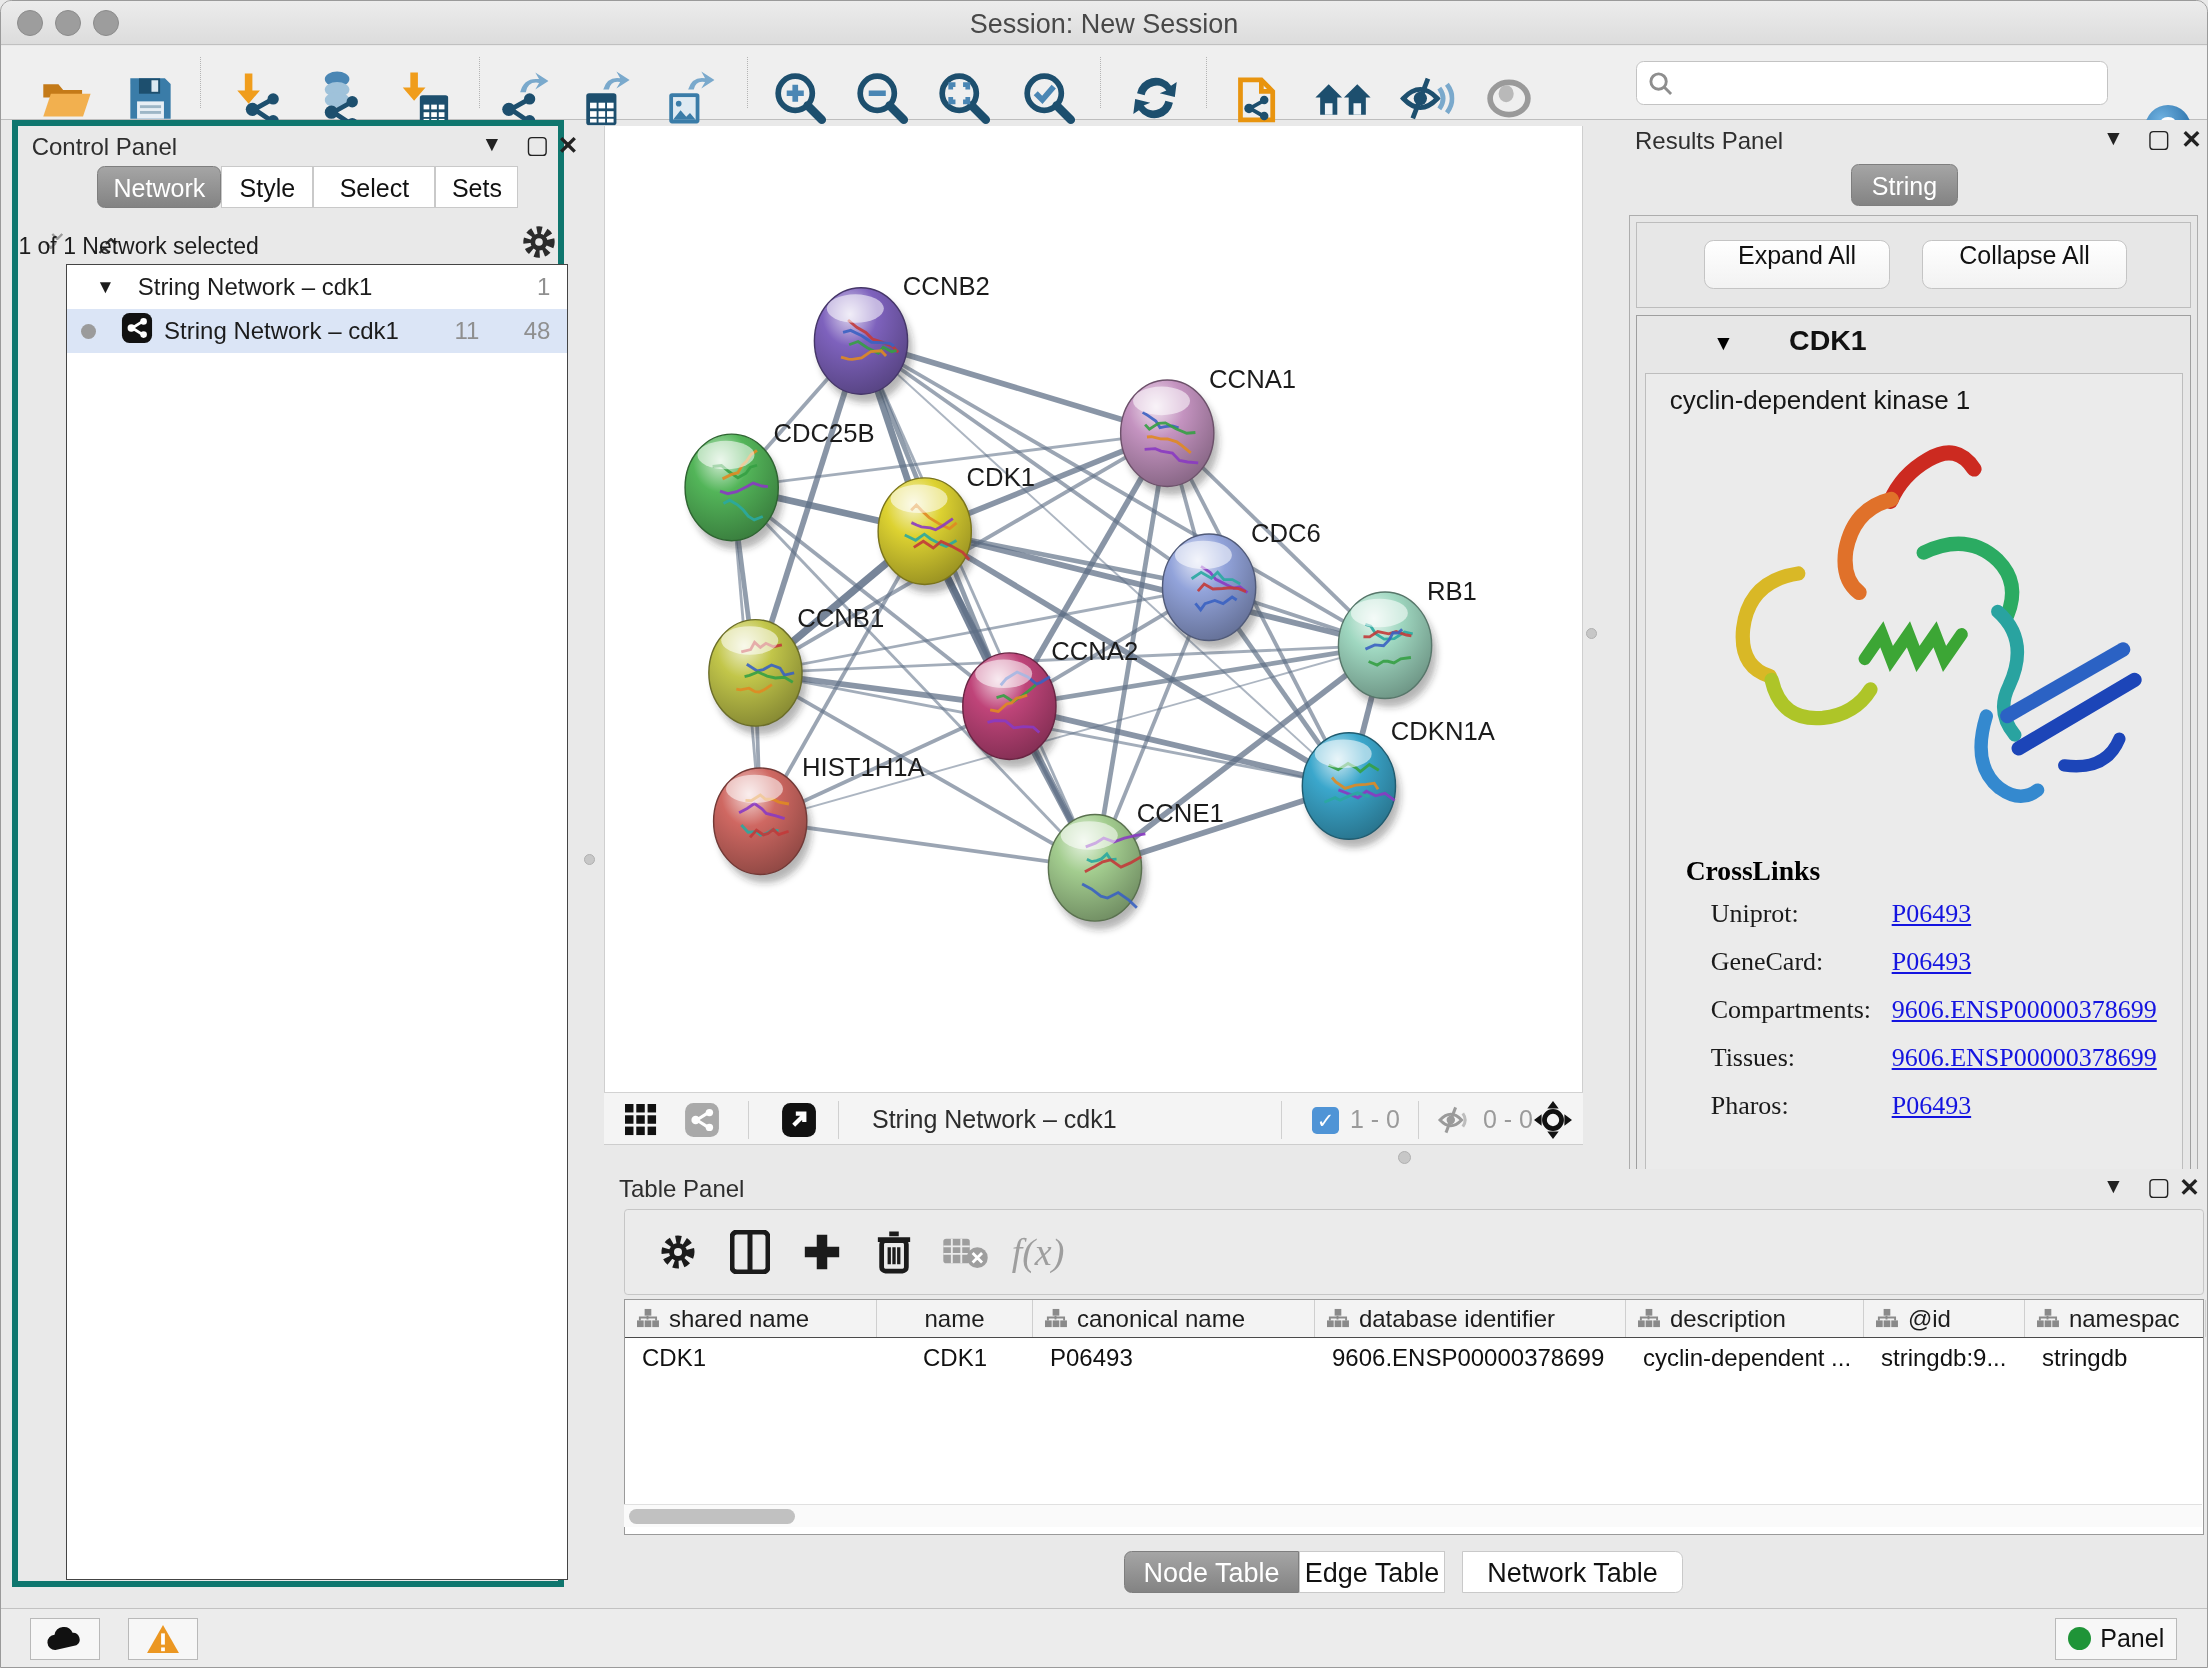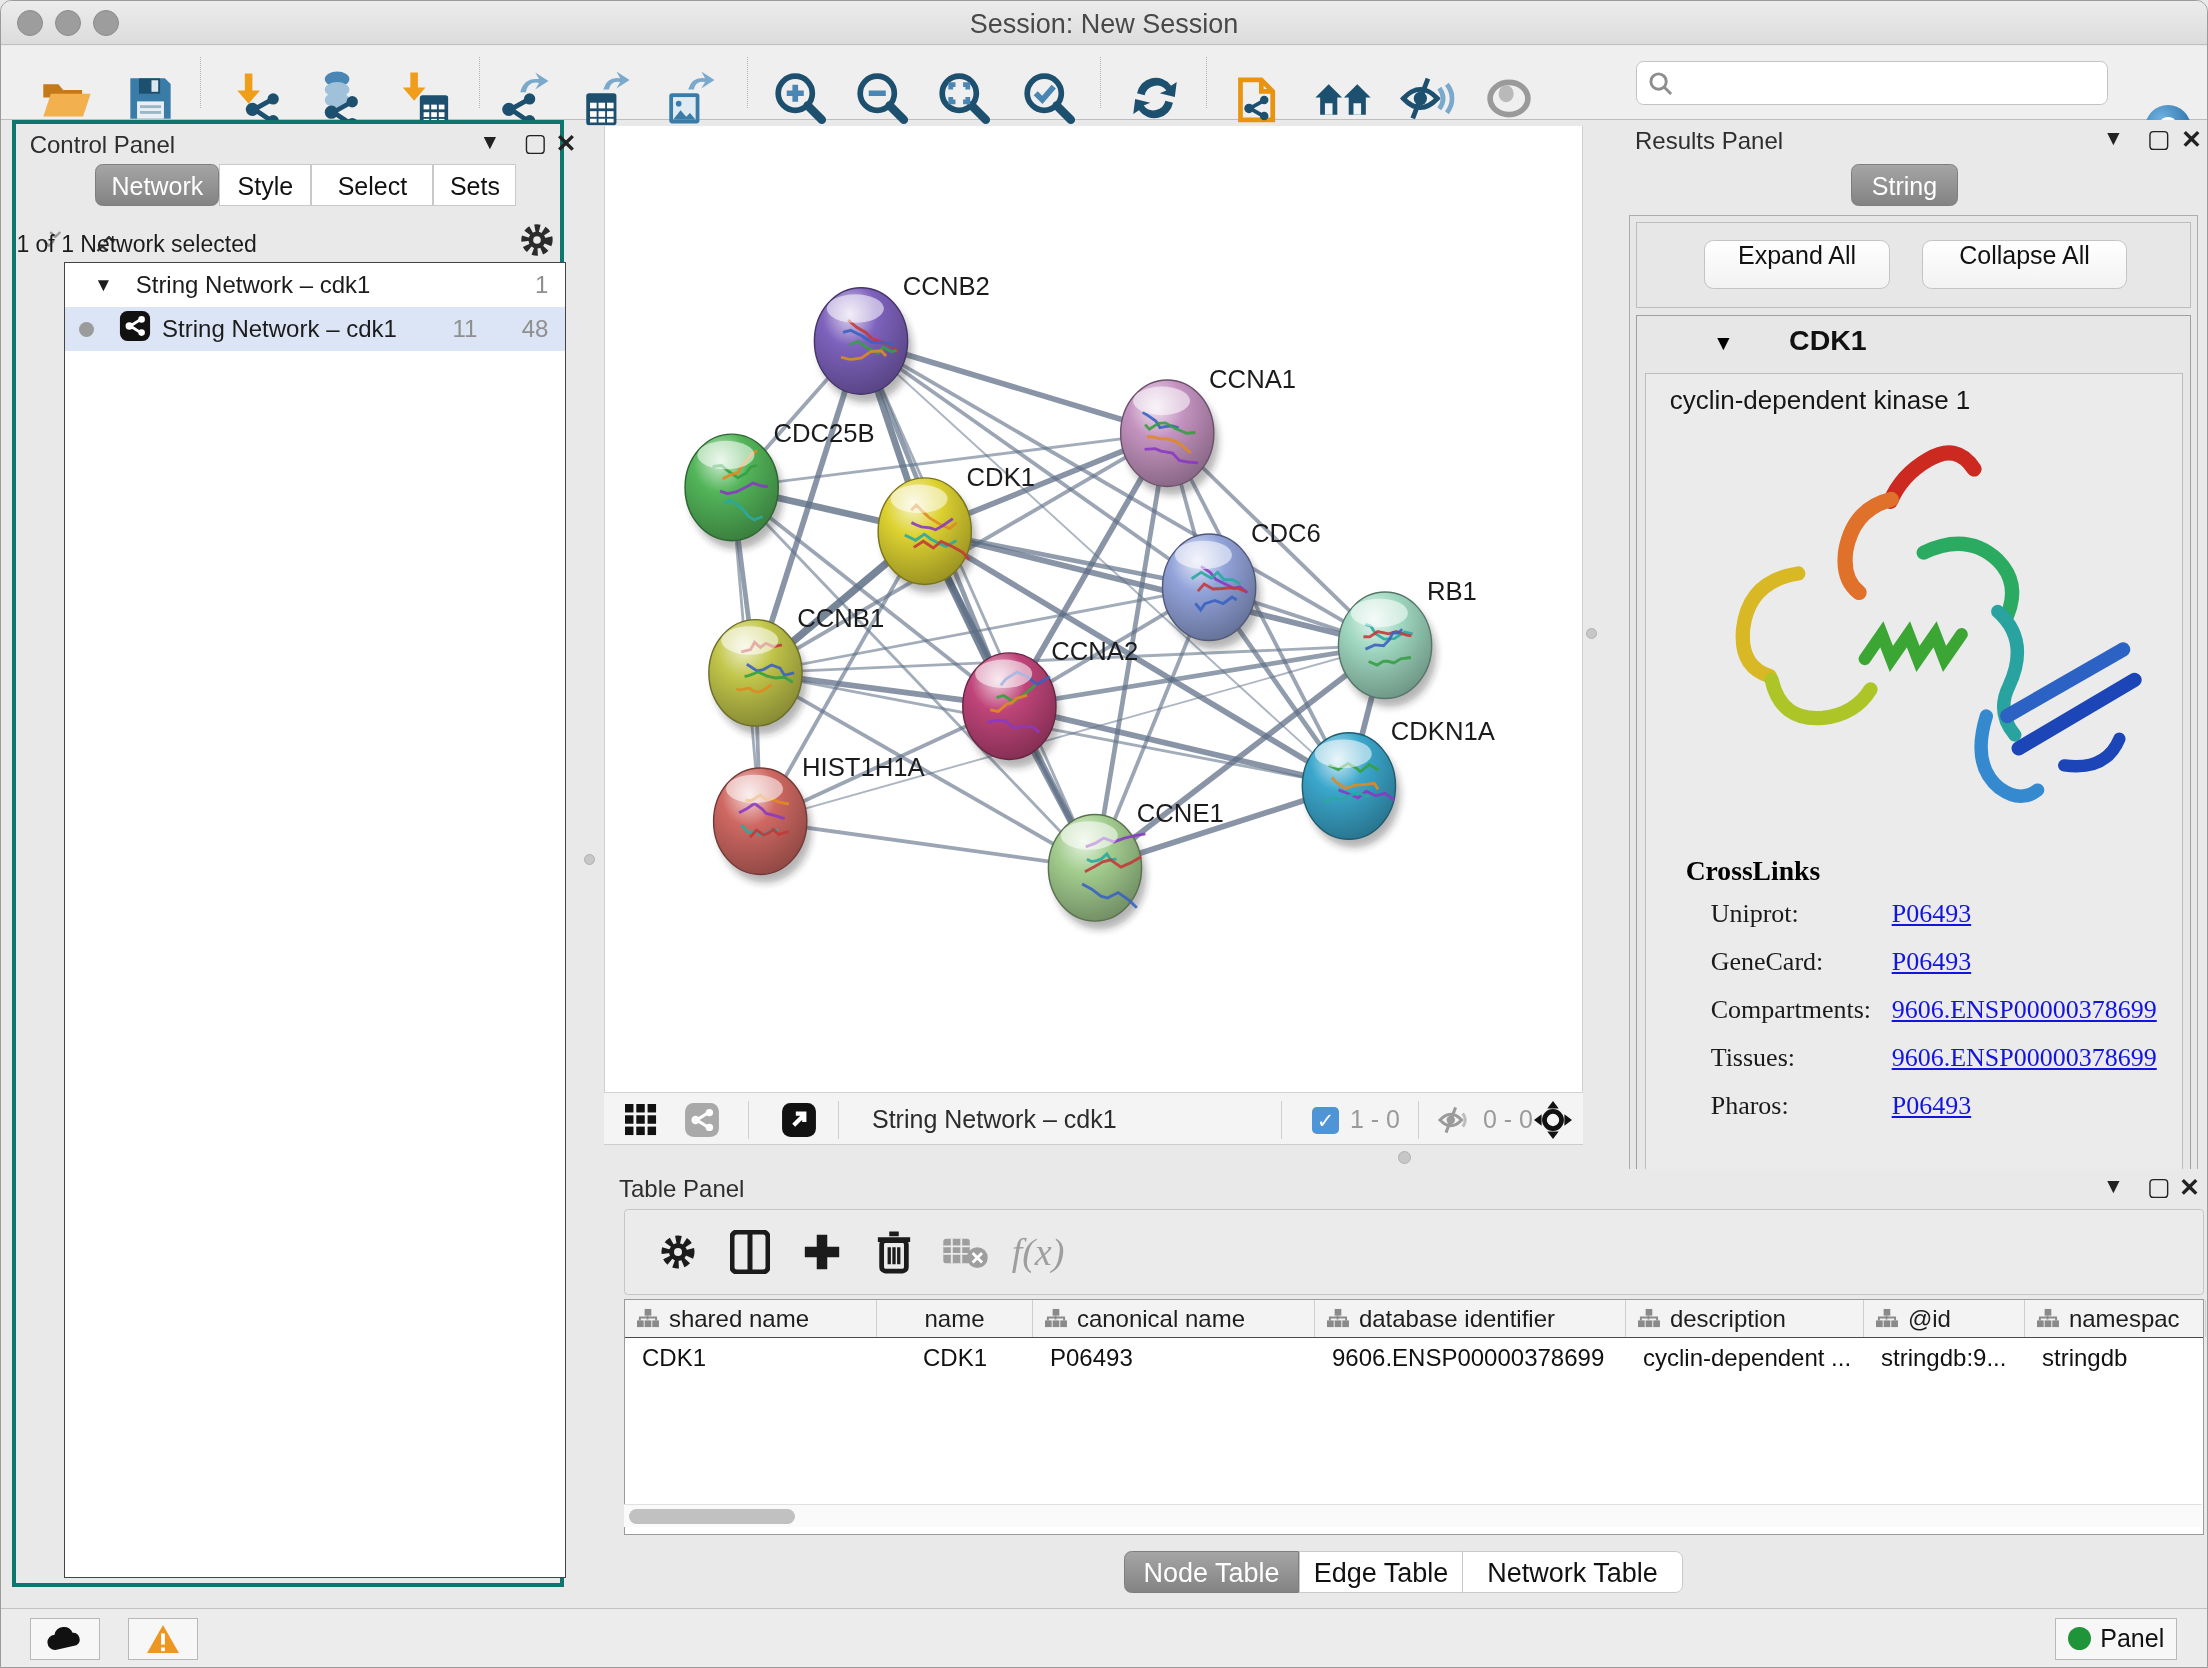--- a/index.html
+++ b/index.html
@@ -36,21 +36,21 @@
 
   
   .panel-title { font-size:24px; color:#2e2e2e; }
   .panel-ctrl { position:absolute; top:125px; font-size:25px; color:#222; font-weight:bold; }
   .mac-tab { position:absolute; height:42px; line-height:42px; text-align:center; font-size:25px;
     background:#fff; color:#111; border:1px solid #c9c9c9; }
   .mac-tab.sel { background:linear-gradient(#a5a5a5,#838383); color:#fff; border-color:#7e7e7e; }
 
   
   .control-panel { position:absolute; left:11.4px; top:119px; width:552px; height:1467px;
-    background:#e9e9e9; border:4px solid #0f766e; }
+    background:#e9e9e9; border:6px solid #0f766e; }
   .cp-tree { position:absolute; left:48px; top:138px; width:502px; height:1316px;
     background:#fff; border:1.9px solid #444; }
   .tree-row { position:relative; width:100%; height:44px; display:flex; align-items:center; font-size:24px; color:#1c1c1c; }
   .tree-row.selected { background:#dbe5f6; }
   .tree-count { position:absolute; font-size:24px; color:#8f8f8f; }
 
   
   .net-canvas { position:absolute; left:603px; top:125px; width:979px; height:972px;
     background:#fff; border-right:1px solid #cfcfcf; border-left:1px solid #cfcfcf; }
   .net-nav { position:absolute; left:603px; top:1091px; width:979px; height:53px;
@@ -821,21 +821,21 @@
             <div class="gt-cell" style="width: 181px;">stringdb</div>
           </div>
         </div>
     </div>
     <div class="hscroll">
         <div class="hthumb"></div>
       </div>
 
     <div id="bottom-tabs">
         <div class="mac-tab bottom-tabs sel" style="left: 531px; width: 175px; font-size: 27px; border-radius: 7.6px 0px 0px 7.6px;">Node Table</div>
-        <div class="mac-tab bottom-tabs" style="left: 706px; width: 164px; font-size: 27px;">Edge Table</div>
+        <div class="mac-tab bottom-tabs" style="left: 706px; width: 146px; font-size: 27px;">Edge Table</div>
         <div class="mac-tab bottom-tabs" style="left: 869px; width: 221px; font-size: 27px; border-radius: 0px 7.6px 7.6px 0px;">Network Table</div>
       </div>
   </div>
 
   <div class="statusbar">
     <div class="sb-btn" style="left:28.5px;width:70px">
       <svg width="38" height="27" viewBox="0 0 40 28">
           <path d="M10 26 a8 8 0 0 1 -1 -16 a10 10 0 0 1 19 -2 a7 7 0 0 1 4 13z" fill="#111"></path>
         </svg>
     </div>

